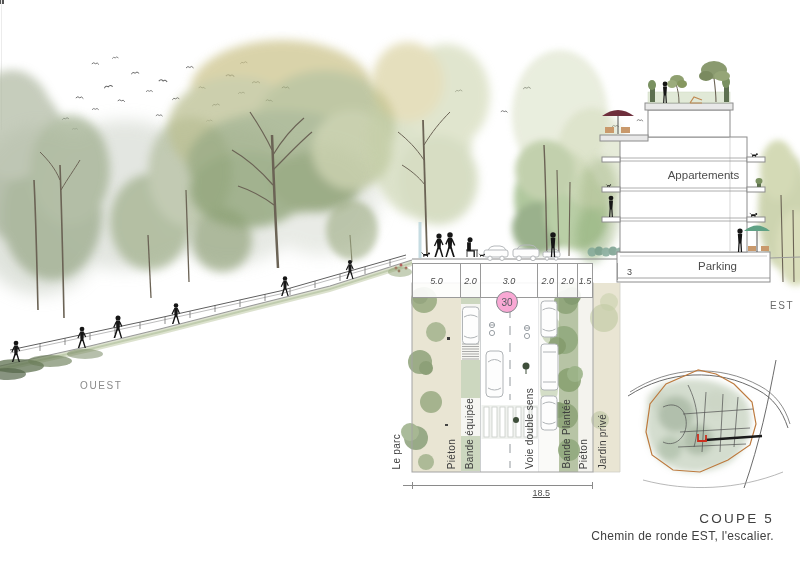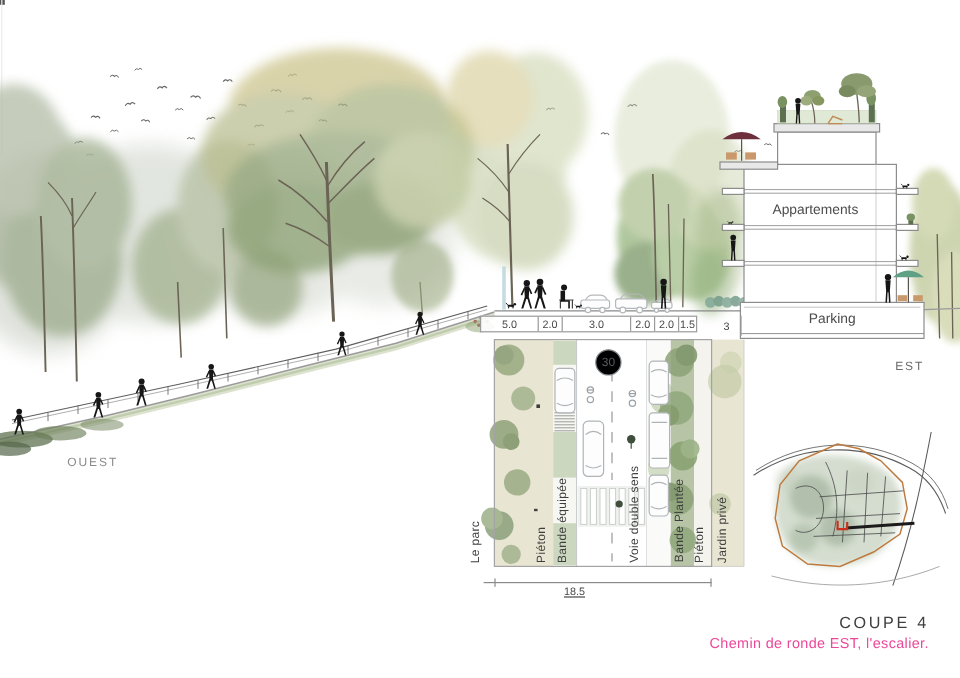--- a/index.html
+++ b/index.html
@@ -1,49 +1,49 @@
 <!DOCTYPE html>
 <html><head>
 <meta charset="utf-8">
 <style>
   html,body{margin:0;padding:0;background:#fff;}
   #stage{position:relative;width:800px;height:565px;background:#ffffff;overflow:hidden;
          font-family:"Liberation Sans",sans-serif;}
   #artwork{position:absolute;left:0;top:0;display:block;}
-  .txt{position:absolute;color:#4a4a4a;}
+  .txt{position:absolute;color:#4a4a4a;padding-left:24px;}
   
   .ouest{left:20px;top:380px;font-size:10px;letter-spacing:1.6px;color:#8a8a8a;margin-left:36px;}
   .est{left:746px;top:300px;font-size:10px;letter-spacing:1.6px;color:#6a6a6a;}
   
   .apts{left:619px;top:168px;width:121px;text-align:center;font-size:11.5px;line-height:15px;color:#4c4c4c;}
   .parking-label{left:617px;top:260px;width:153px;text-align:center;font-size:11.5px;color:#4c4c4c;}
   
-  .dims{position:absolute;left:400px;top:263px;width:181px;height:14px;display:flex;
-        border:1px solid #9a9a9a;box-sizing:border-box;background:rgba(255,255,255,.9);}
+  .dims{position:absolute;left:412px;top:263px;width:181px;height:35px;display:flex;
+        border:1px solid #9a9a9a;box-sizing:border-box;background:rgba(255,255,255,.9);font-style:italic;}
   .dims .d{display:flex;align-items:center;justify-content:center;font-size:9px;color:#4a4a4a;
            border-right:1px solid #9a9a9a;box-sizing:border-box;}
   .dims .d:last-child{border-right:none;}
   .dim3{left:593px;top:263px;width:25px;height:17px;display:flex;align-items:center;justify-content:center;font-size:9px;color:#4a4a4a;}
   .tick617{position:absolute;left:617px;top:263px;width:0;height:17px;border-left:1px solid #9a9a9a;}
   
   .totaldim{position:absolute;left:403px;top:485px;width:190px;border-top:1px solid #8a8a8a;}
   .tickA{position:absolute;left:412px;top:482px;width:0;height:7px;border-left:1px solid #8a8a8a;}
   .tickB{position:absolute;left:592px;top:482px;width:0;height:7px;border-left:1px solid #8a8a8a;}
-  .t185{left:470px;top:488px;width:56px;text-align:left;font-size:9px;color:#4a4a4a;text-decoration:underline;}
+  .t185{left:470px;top:488px;width:56px;text-align:right;font-size:9px;color:#4a4a4a;text-decoration:underline;}
   
   .sign{position:absolute;left:496px;top:291px;width:22px;height:22px;border:1.5px solid #83888d;
-        border-radius:50%;background:#000000;display:flex;align-items:center;justify-content:center;
+        border-radius:50%;background:#f9a8d4;display:flex;align-items:center;justify-content:center;
         font-size:10px;color:#565b60;box-sizing:border-box;}
   
   .vlabel{position:absolute;bottom:96px;writing-mode:vertical-rl;transform:rotate(180deg);
           font-size:10px;color:#3e3e3e;white-space:nowrap;letter-spacing:.3px;}
   
   .caption{position:absolute;right:26px;top:511px;text-align:right;}
   .caption .t{font-size:13.5px;letter-spacing:2.2px;color:#3f3f3f;}
-  .caption .s{font-size:12px;color:#ec4899;margin-top:3px;letter-spacing:.3px;}
+  .caption .s{font-size:12px;color:#404040;margin-top:3px;letter-spacing:.3px;}
 </style>
 </head>
 <body>
 
 <div id="stage">
 
 <svg id="artwork" width="800" height="565" viewBox="0 0 800 565">
   <defs>
     <filter id="b3" x="-60%" y="-60%" width="220%" height="220%">
           <feGaussianBlur stdDeviation="3"></feGaussianBlur>
@@ -466,17 +466,17 @@
   <div class="vlabel" style="left:561px">Bande Plantée</div>
   <div class="vlabel" style="left:578px">Piéton</div>
   <div class="vlabel" style="left:597px">Jardin privé</div>
 
   <div class="totaldim"></div>
   <div class="tickA"></div>
   <div class="tickB"></div>
   <div class="txt t185">18.5</div>
 
   <div class="caption">
-    <div class="t">COUPE 4</div>
+    <div class="t">COUPE 5</div>
     <div class="s">Chemin de ronde EST, l'escalier.</div>
   </div>
 
 </div>
 
 </body></html>

